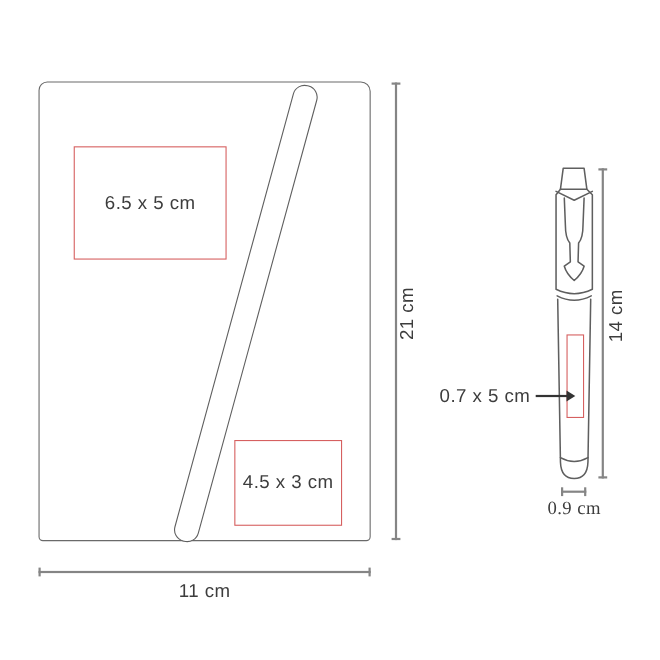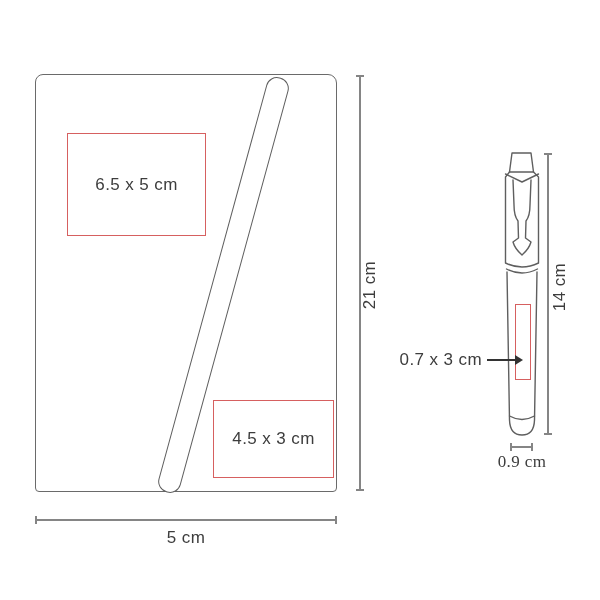--- a/index.html
+++ b/index.html
@@ -35,21 +35,21 @@
   }
   .print-area {
     position: absolute;
     border: 1.6px solid #d66060;
     background: transparent;
     display: flex;
     align-items: center;
     justify-content: center;
   }
   .print-area-top    { left: 67px;  top: 117px; width: 139px; height: 103px; margin-top: 16px; }
-  .print-area-bottom { left: 213px; top: 400px; width: 121px; height: 78px; }
+  .print-area-bottom { left: 213px; top: 400px; width: 98px; height: 78px; }
   .dim-label {
     font-size: 17px;
     letter-spacing: 0.4px;
     color: #3d3d3d;
     white-space: nowrap;
   }
   
   .dim-line-v {
     position: absolute;
     width: 2px;
@@ -142,42 +142,42 @@
   </div>
   <div class="label-rot" style="left:344px; top:275px;">
     <span class="dim-label">21 cm</span>
   </div>
 
   <div class="dim-line-h" style="left:35px; top:519px; width:302px;">
     <div class="tick-v" style="left:0;"></div>
     <div class="tick-v" style="right:0;"></div>
   </div>
   <div class="label-15">
-    <span class="dim-label">5 cm</span>
+    <span class="dim-label">11 cm</span>
   </div>
 
   <svg class="pen-svg" width="44" height="292" viewBox="0 0 44 292" fill="none" stroke="#5f5f5f" stroke-width="1.4" stroke-linejoin="round" stroke-linecap="round">
 
     <path d="M12,3 L31,3 L33.5,22 L9.5,22 Z"></path>
 
     <path d="M9.5,22 L5.5,27 L5.5,113 Q22,121 38.5,113 L38.5,27 L33.5,22"></path>
     <path d="M5.5,24 L22,32 L38.5,24"></path>
 
     <path d="M13,30 L14,55 Q14,66 18,71 L18.5,88 L13,92 Q15,99 22,105 Q29,99 31,92 L25.5,88 L26,71 Q30,66 30,55 L31,30"></path>
 
     <path d="M6.5,119 Q22,127 37.5,119"></path>
 
     <path d="M7,122 L9.5,270 Q10,285 22,285 Q34,285 34.5,270 L37,122"></path>
     <path d="M9.5,266 Q22,273 34.5,266"></path>
   </svg>
 
   <div class="pen-print-area"></div>
 
   <div class="label-07">
-    <span class="dim-label">0.7 x 3 cm</span>
+    <span class="dim-label">0.7 x 5 cm</span>
   </div>
   <div class="pointer-line"></div>
   <div class="pointer-head"></div>
 
   <div class="dim-line-v" style="left:547px; top:153px; height:282px;">
     <div class="tick-h" style="top:0;"></div>
     <div class="tick-h" style="bottom:0;"></div>
   </div>
   <div class="label-rot" style="left:534px; top:277px;">
     <span class="dim-label">14 cm</span>

